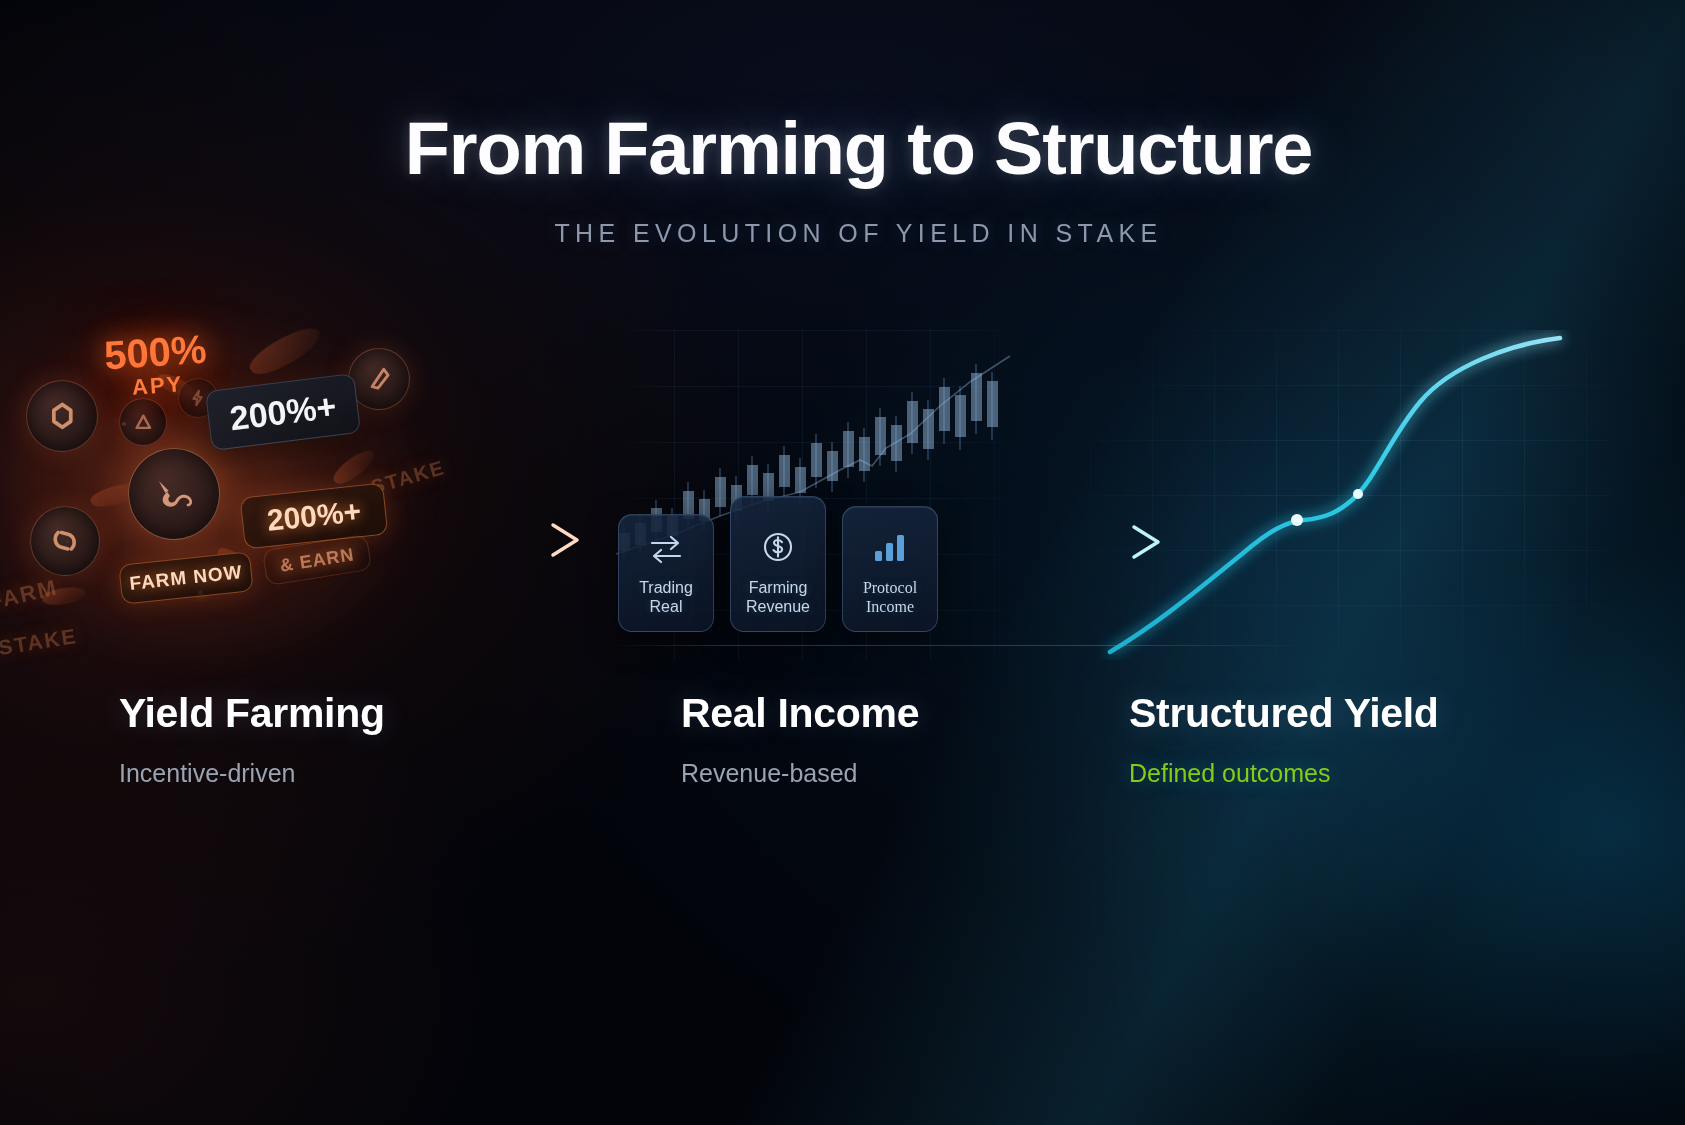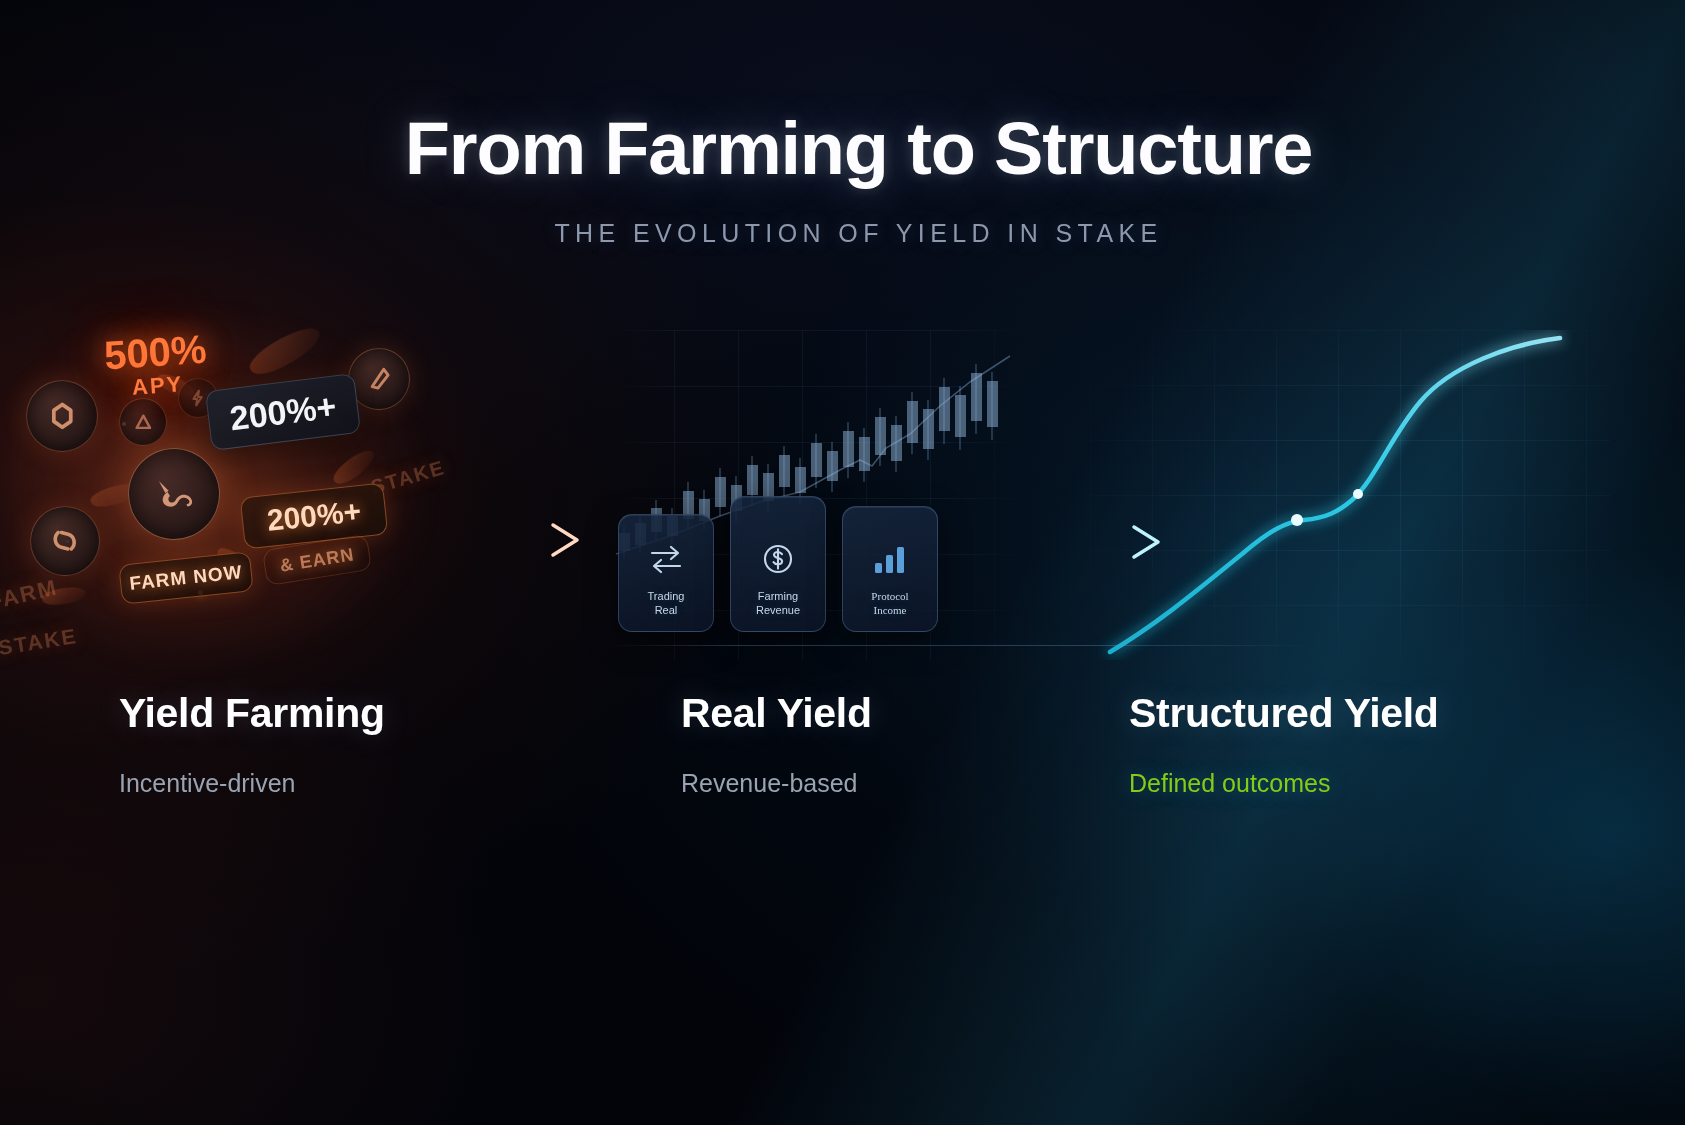--- a/index.html
+++ b/index.html
@@ -116,21 +116,21 @@
     border:1px solid rgba(120,165,215,.30);
     box-shadow:0 10px 30px rgba(0,0,0,.5), inset 0 1px 0 rgba(160,200,240,.10);
     display:flex; flex-direction:column; align-items:center; justify-content:flex-end;
     padding:16px 6px 14px;
   }
   .ycard.c1 { height:118px; }
   .ycard.c2 { height:136px; }
   .ycard.c3 { height:126px;font-family:Liberation Serif, serif; }
   .ycard .ic { height:42px; display:flex; align-items:center; justify-content:center; margin-bottom:10px; }
   .ycard .lbl {
-    font-size:11px; line-height:1.22; text-align:center; color:#c7d6e8; font-weight:400;
+    font-size:16px; line-height:1.22; text-align:center; color:#c7d6e8; font-weight:400;
     text-shadow:0 0 10px rgba(120,170,220,.25);
   }
   .baseline {
     position:absolute; left:0; bottom:14px; width:700px; height:1px;
     background:linear-gradient(to right, rgba(110,170,220,0) 0%, rgba(110,170,220,.28) 18%, rgba(110,170,220,.30) 70%, rgba(110,170,220,0) 100%);
   }
 
   
   .struct-panel { position:absolute; left:1090px; top:330px; width:520px; height:330px; }
   .grid-right {
@@ -148,21 +148,21 @@
   .brand-name {
     font-size:33px; font-weight:700; color:#ffffff; letter-spacing:.2px;
     text-shadow:0 0 22px rgba(140,200,245,.35);
   }
 
   
   .captions { position:absolute; left:0; top:690px; width:100%; z-index:25; }
   .cap { position:absolute; text-align:left; }
   .cap h3 { font-size:41px; font-weight:700; color:#ffffff; letter-spacing:-.3px;
             text-shadow:0 0 28px rgba(170,200,250,.22); }
-  .cap p  { margin-top:32px; font-size:25px; font-weight:400; color:#9aa3b2; }
+  .cap p  { margin-top:22px; font-size:25px; font-weight:400; color:#9aa3b2; }
   .cap.c3 p { color:#84cc16; text-shadow:0 0 20px rgba(80,200,230,.35); }
   .cap.c1 { left:119px; }
   .cap.c2 { left:681px; }
   .cap.c3 { left:1129px; }
 </style>
 </head>
 <body>
 
 <div class="bg bg-base"></div>
 <div class="bg bg-sweep"></div>
@@ -398,20 +398,20 @@
 
 
 </div>
 
 <div class="captions">
   <div class="cap c1">
     <h3>Yield Farming</h3>
     <p>Incentive-driven</p>
   </div>
   <div class="cap c2">
-    <h3>Real Yield</h3>
+    <h3>Real Income</h3>
     <p>Revenue-based</p>
   </div>
   <div class="cap c3">
     <h3>Structured Yield</h3>
     <p>Defined outcomes</p>
   </div>
 </div>
 
 </body></html>

